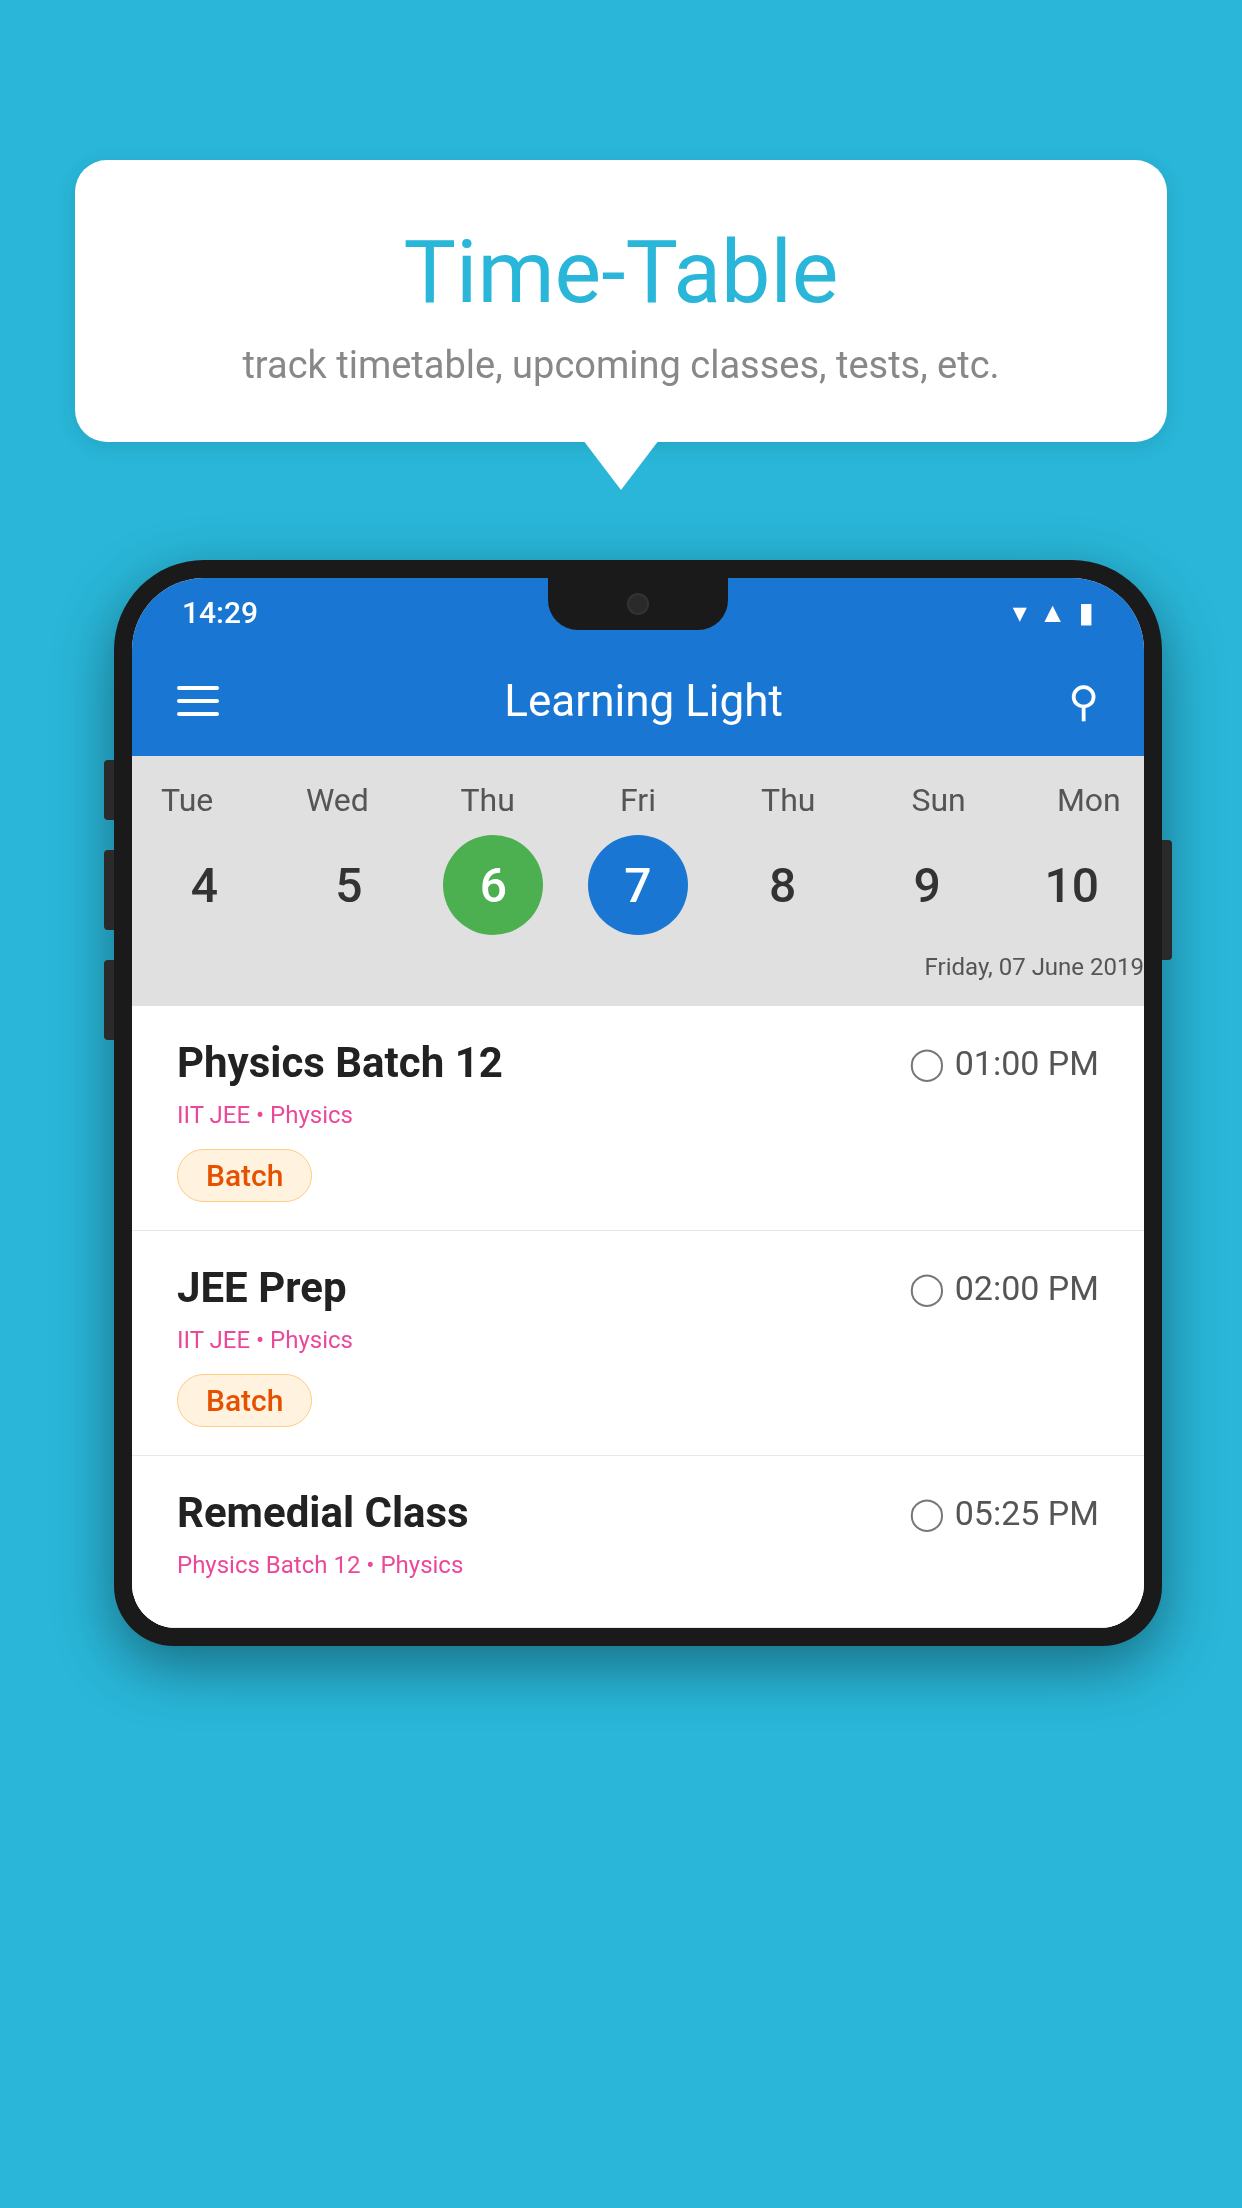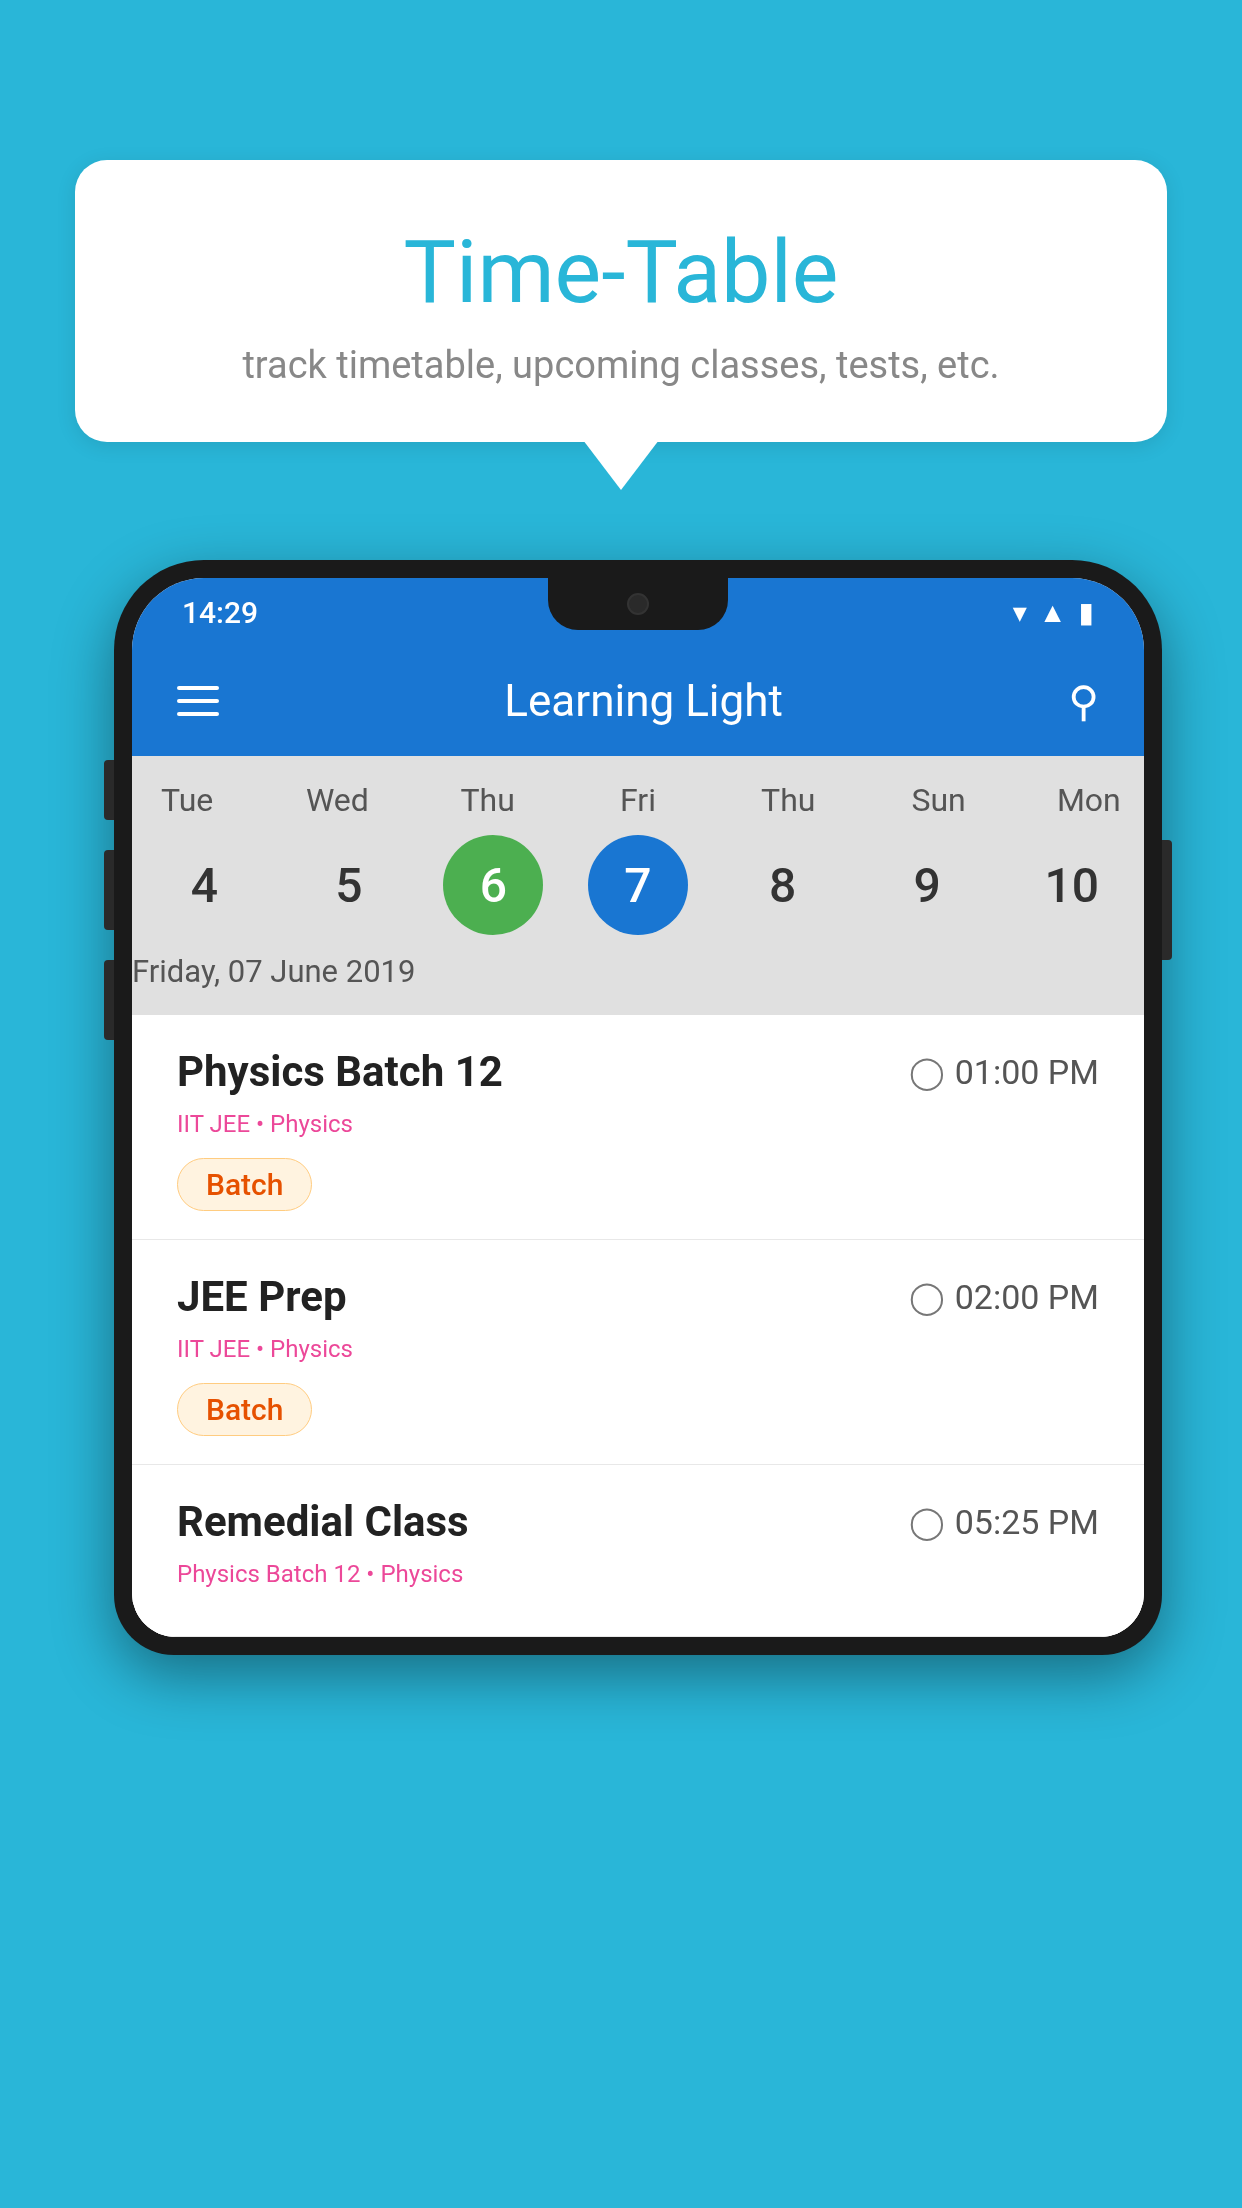--- a/index.html
+++ b/index.html
@@ -252,22 +252,22 @@
       background: #4CAF50;
       color: white;
     }
 
     .day-num.selected {
       background: #1976D2;
       color: white;
     }
 
     .selected-date-label {
-      text-align: left;
-      font-size: 31px;
+      text-align: right;
+      font-size: 24px;
       color: #555;
       padding-bottom: 10px;
     }
 
     
     .schedule-list {
       background: white;
     }
 
     .schedule-item {

